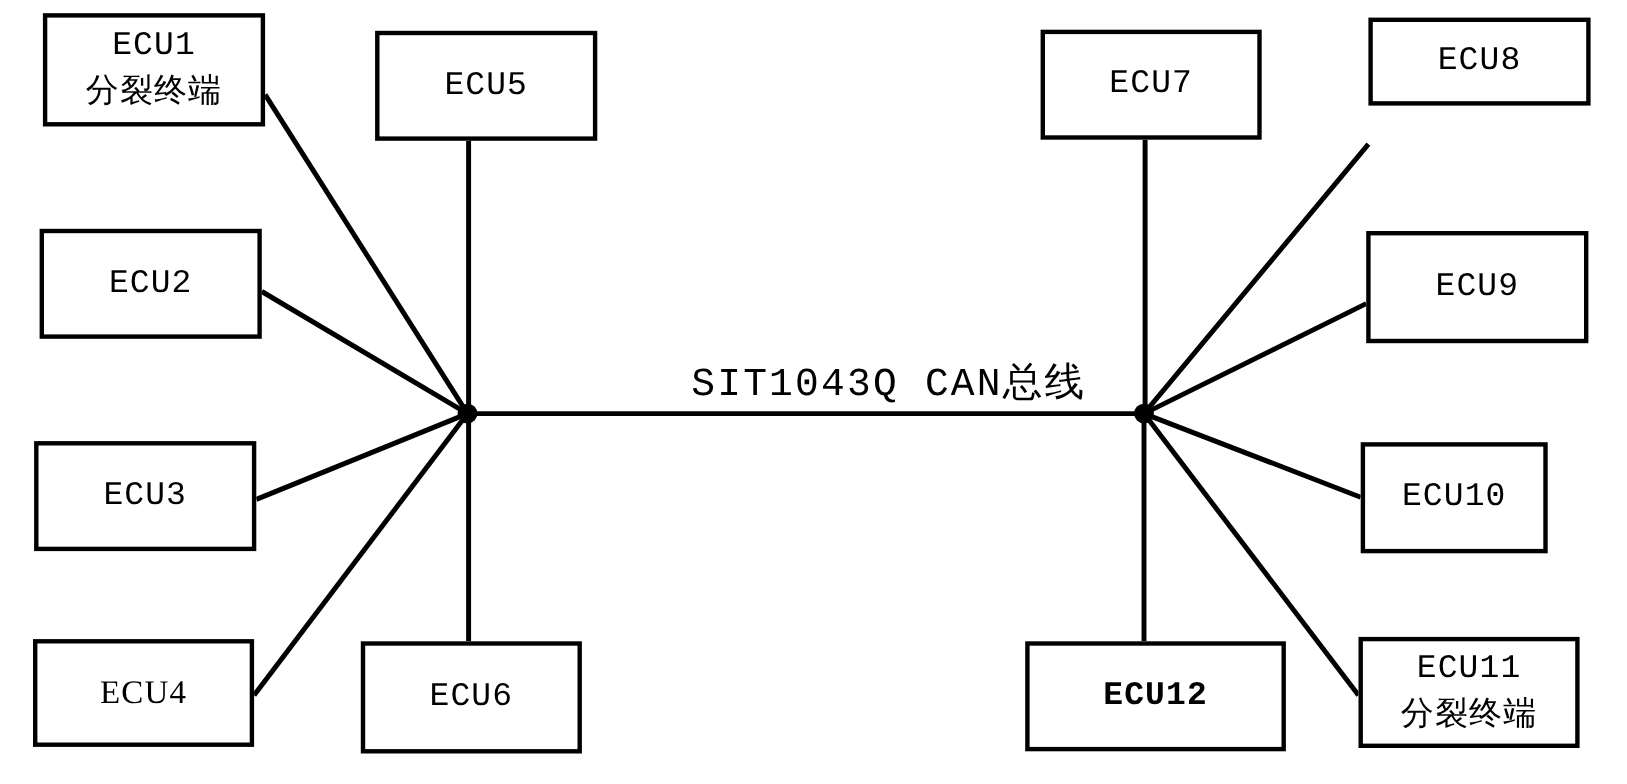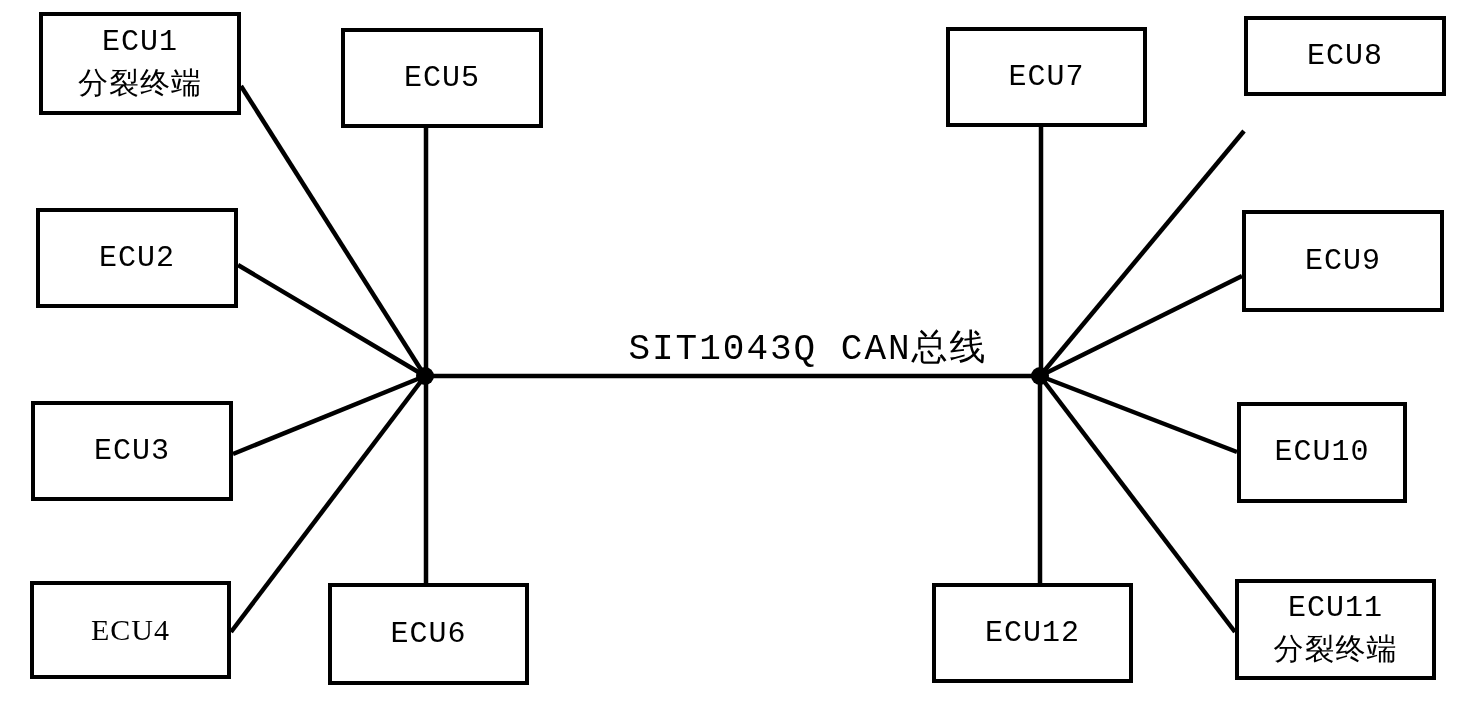--- a/index.html
+++ b/index.html
@@ -102,17 +102,17 @@
       <div class="node" style="left: 1242px; top: 210px; width: 202px; height: 102px;">
         <div class="node-label">ECU9</div>
       </div>
       <div class="node" style="left: 1237px; top: 402px; width: 170px; height: 101px;">
         <div class="node-label">ECU10</div>
       </div>
       <div class="node" style="left: 1235px; top: 579px; width: 201px; height: 101px;">
         <div class="node-label">ECU11</div>
         <div class="node-sublabel">分裂终端</div>
       </div>
-      <div class="node" style="left: 932px; top: 583px; width: 201px; height: 100px;">
+      <div class="node" style="left: 932px; top: 583px; width: 237px; height: 100px; font-weight: bold;">
         <div class="node-label">ECU12</div>
       </div>
     </div>
 </div>
 
 </body></html>

